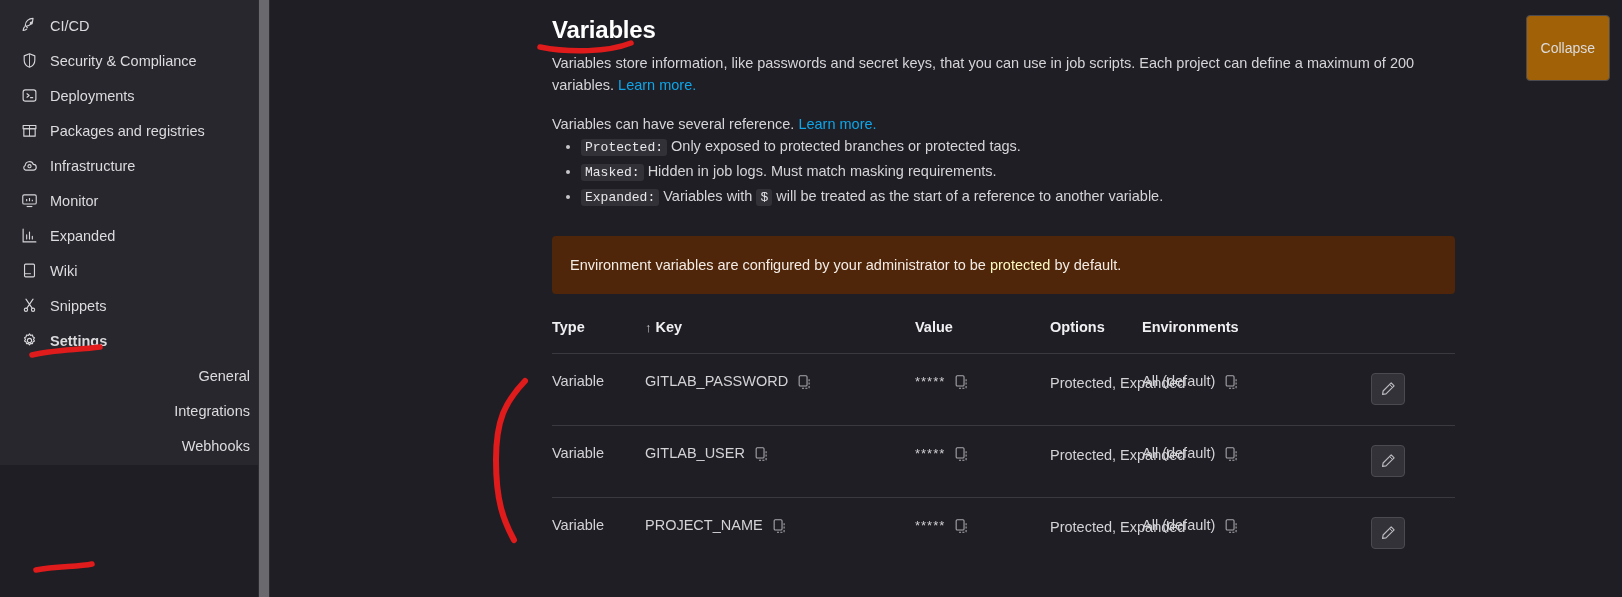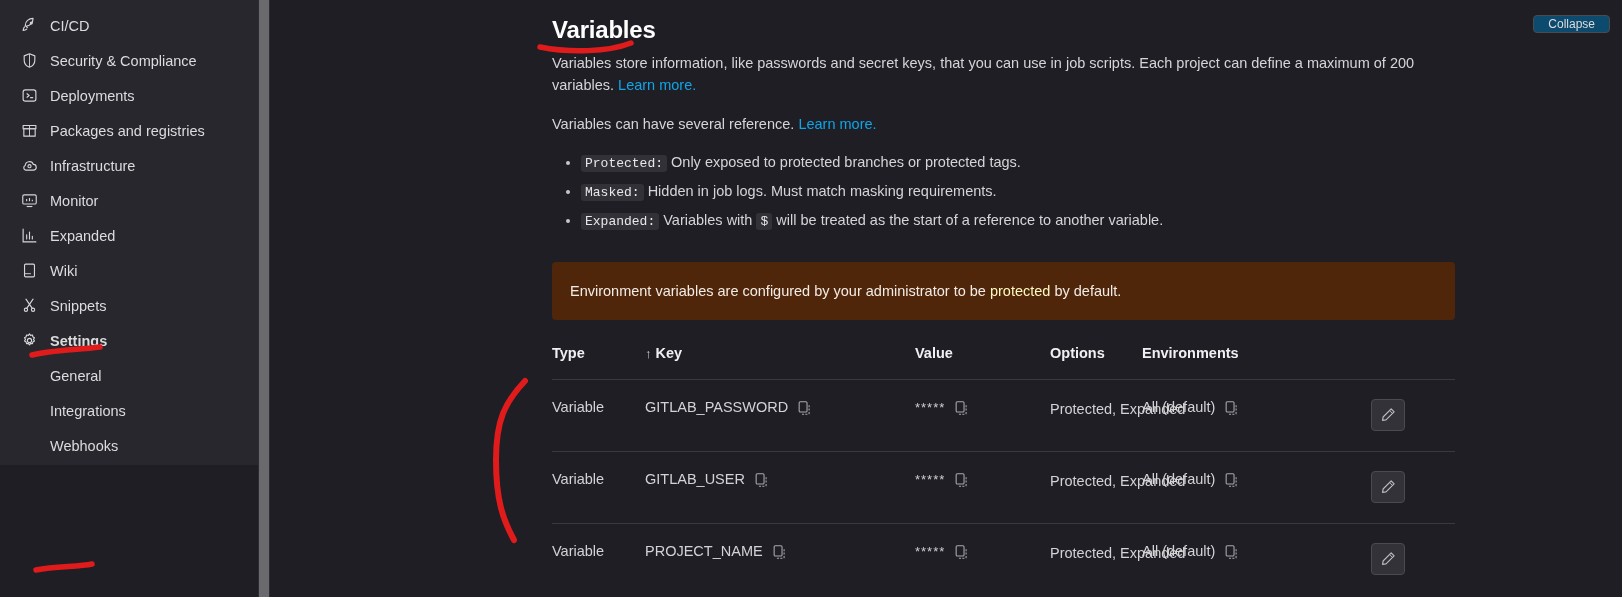--- a/index.html
+++ b/index.html
@@ -64,20 +64,21 @@
     display: flex;
     align-items: center;
     height: 35px;
     padding-left: 42px;
     margin: 0 8px;
     border-radius: 4px;
     font-size: 14.5px;
     color: #dcdcde;
     cursor: pointer;
     white-space: nowrap;
+    justify-content: flex-end;
   }
   .nav-sub.active { background: #363541; }
   .nav-sub.active .lbl { font-weight: 600; }
 
   
   .scroll-col {
     position: relative;
     width: 12px;
     min-width: 12px;
     height: 597px;
@@ -100,24 +101,24 @@
     flex: 1;
     height: 597px;
     background: #1f1e24;
     overflow: hidden;
   }
 
   .collapse-btn {
     position: absolute;
     top: 15px;
     right: 12px;
-    padding: 1px 14px;
-    font-size: 12px;
+    padding: 24px 14px;
+    font-size: 14px;
     color: #dcdcde;
-    background: #0c4a6e;
+    background: #a16207;
     border: 1px solid #4b4a51;
     border-radius: 4px;
     cursor: pointer;
     font-family: "Liberation Sans", sans-serif;
   }
 
   .content {
     position: absolute;
     left: 282px;
     top: 0;
@@ -139,25 +140,25 @@
     line-height: 22px;
     color: #d5d5d8;
     margin-top: 8px;
     max-width: 880px;
   }
   .desc.second { margin-top: 17px; }
 
   a.link { color: #0ea5e9; text-decoration: none; cursor: pointer; }
 
   .attr-list {
-    margin-top: 14px;
+    margin-top: 0;
     padding-left: 29px;
     list-style: disc;
     font-size: 14.5px;
-    line-height: 27px;
+    line-height: 22px;
     color: #d5d5d8;
   }
   .attr-list li { margin-bottom: 1px; }
   .attr-list li::marker { color: #c8c8cb; }
 
   code.kbd {
     font-family: "Liberation Mono", monospace;
     font-size: 13px;
     background: #323137;
     border-radius: 3px;

